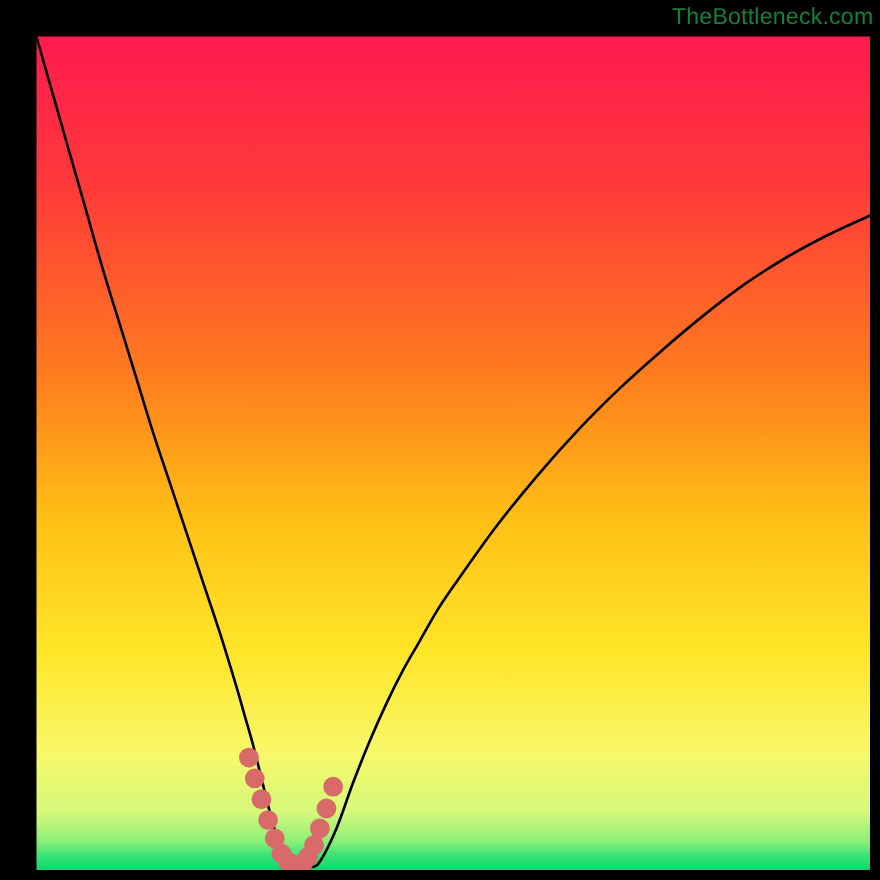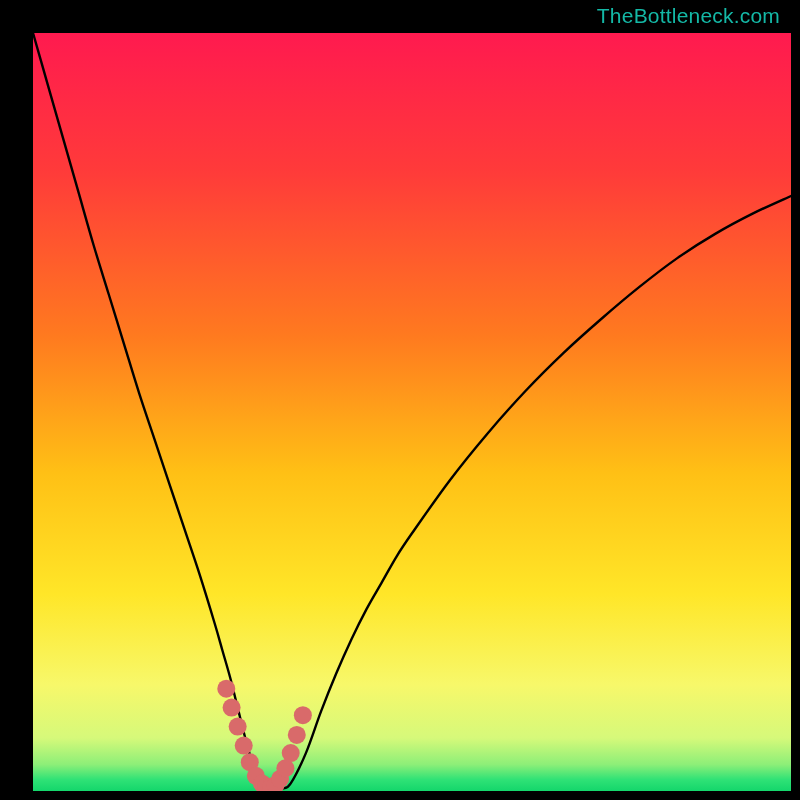--- a/index.html
+++ b/index.html
@@ -13,22 +13,22 @@
   }
   .frame {
     position: relative;
     width: 800px;
     height: 800px;
     background: #000;
   }
   .watermark {
     position: absolute;
     top: 4px;
-    right: 20px;
-    color: #14b8a6;
+    right: 6px;
+    color: #15803d;
     font-size: 21px;
     font-weight: 500;
     letter-spacing: 0.2px;
     z-index: 10;
     margin-left: 10px;
   }
   .plot-wrap {
     position: absolute;
     left: 33px;
     top: 33px;

